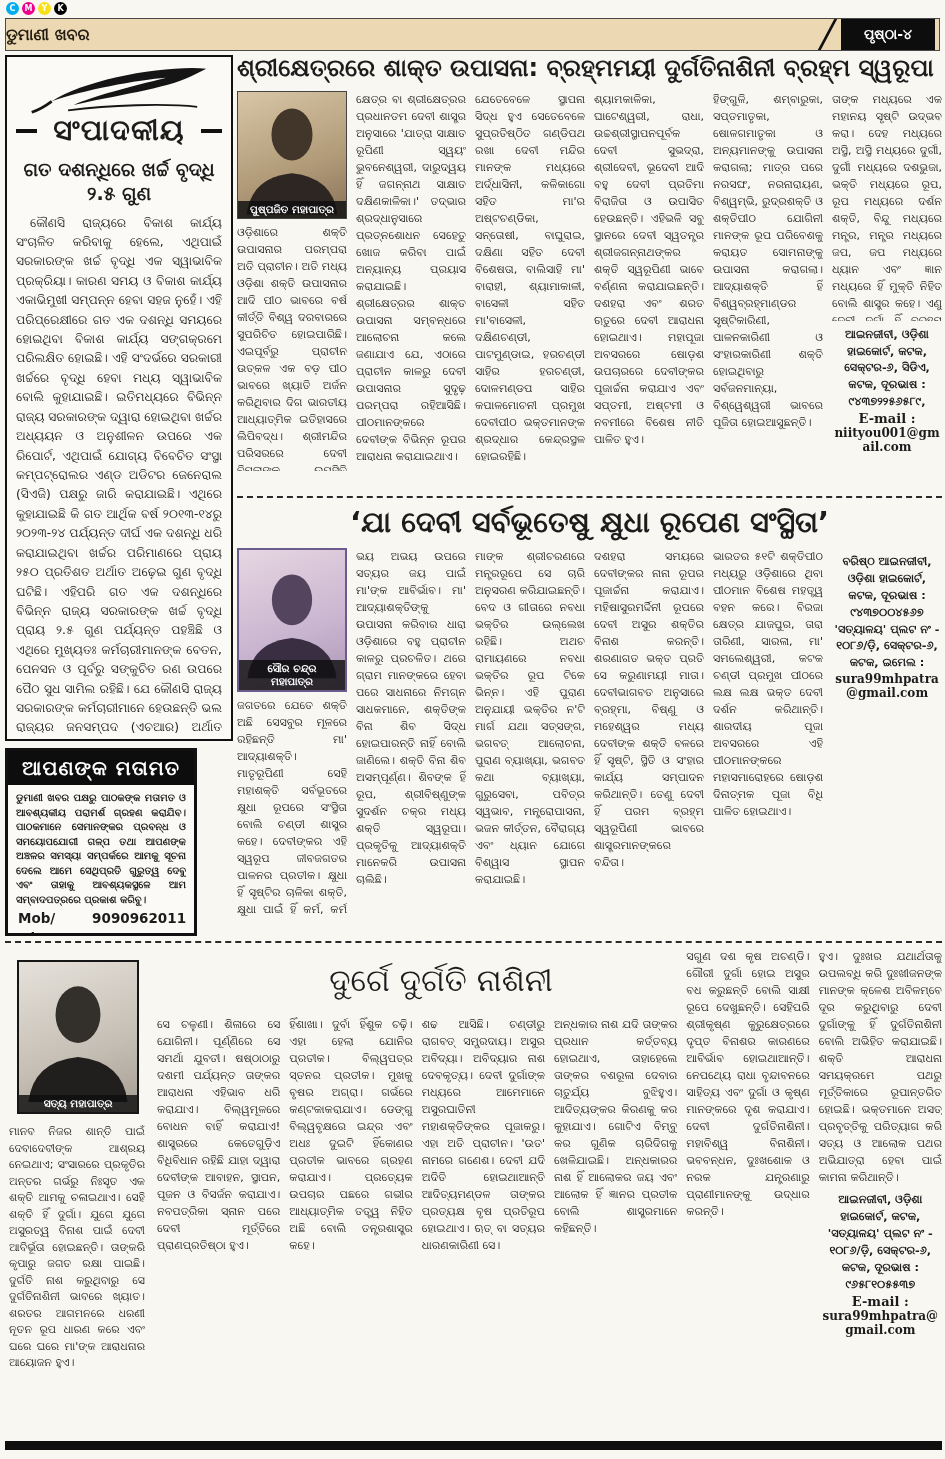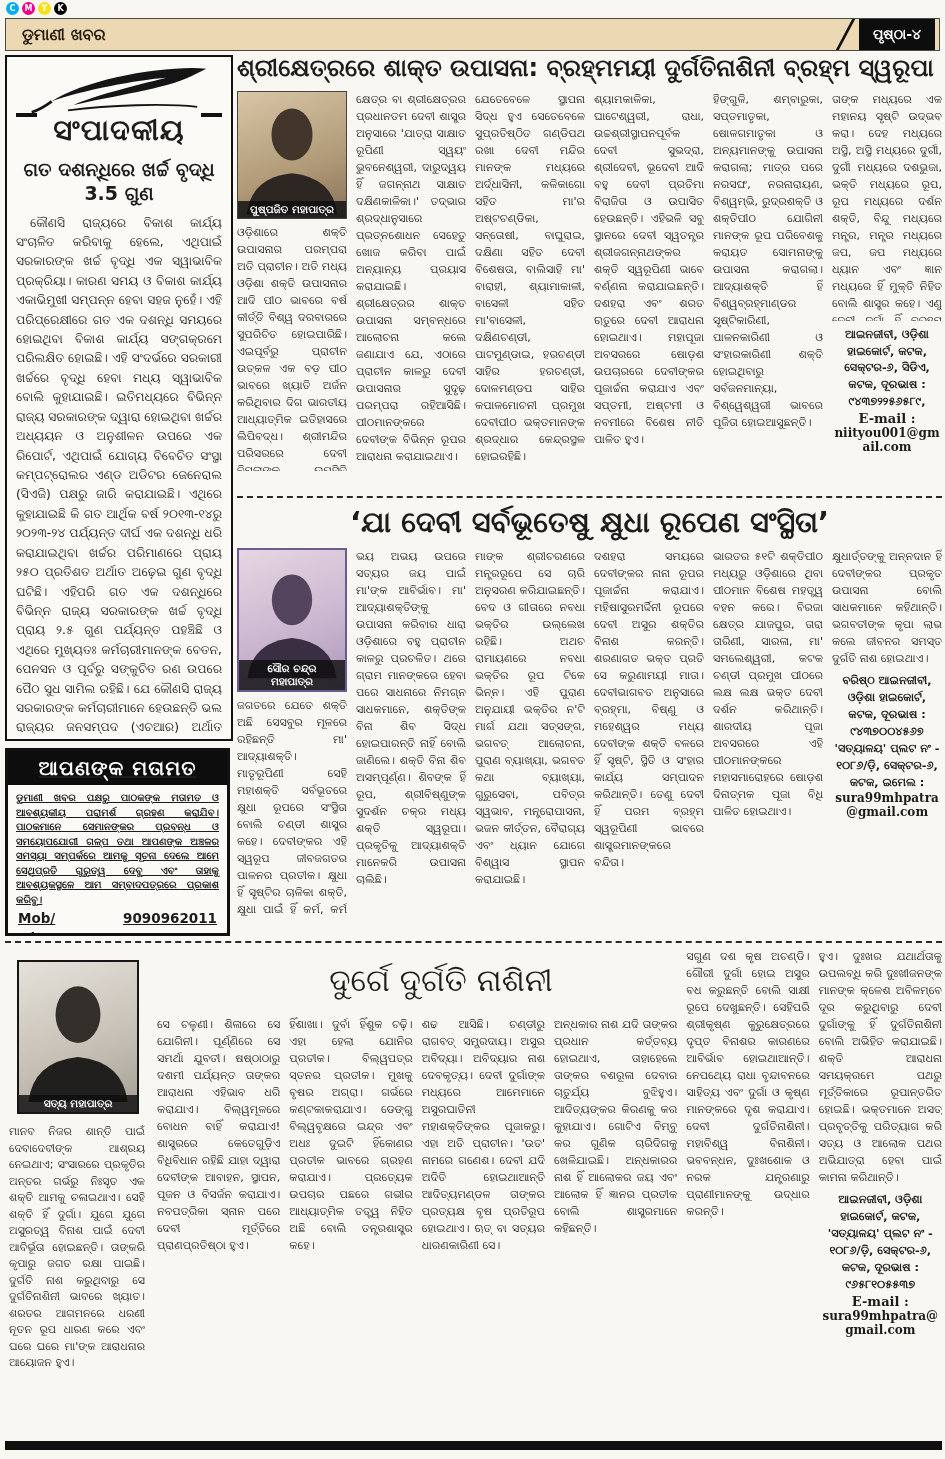--- a/index.html
+++ b/index.html
@@ -6,40 +6,40 @@
   .sheet{position:relative;width:945px;height:1459px;background:#f9f7f2;margin:0 auto;
          font-family:"DejaVu Sans","Liberation Sans",sans-serif;color:#1c1c1c;overflow:hidden;}
   
   .cmyk{position:absolute;left:6px;top:2px;display:flex;gap:3px;}
   .dot{width:13px;height:13px;border-radius:50%;color:#fff;font-size:8px;font-weight:bold;
        display:flex;align-items:center;justify-content:center;line-height:1;}
   .dot.c{background:#00aeef}.dot.m{background:#ec008c}.dot.y{background:#f7e017;color:#fff}.dot.k{background:#000}
   
   .masthead{position:absolute;left:5px;top:18px;width:933px;height:31px;background:#ecd9b4;
             border:1px solid #4a4a4a;display:flex;align-items:center;}
-  .paper-name{font-weight:bold;font-size:16px;color:#241c10;padding-left:16px;flex:0 0 auto;}
+  .paper-name{font-weight:bold;font-size:16px;color:#241c10;flex:0 0 auto;}
   .date-box{position:absolute;left:50%;transform:translateX(-50%);background:#0d0d0d;color:#fff;
             font-weight:bold;font-size:14.5px;padding:4px 18px;letter-spacing:.5px;}
   .pageno-wrap{position:absolute;right:4px;top:0;height:31px;display:flex;align-items:stretch;}
   .slash{width:10px;border-left:3px solid #111;transform:skewX(-28deg);margin-right:2px;}
   .pageno-box{background:#0d0d0d;color:#fff;font-weight:bold;font-size:14px;display:flex;
-              align-items:center;padding:0 14px;}
+              align-items:center;padding:0 23px;}
   
   .editorial{position:absolute;left:5px;top:55px;width:228px;height:686px;border:2px solid #111;
              background:#fbfaf6;padding:6px 9px;box-sizing:border-box;overflow:hidden;}
   .quill{height:54px;display:flex;justify-content:center;align-items:center;}
-  .ed-title-row{display:flex;justify-content:center;gap:16px;margin-top:-4px;}
+  .ed-title-row{display:flex;align-items:center;justify-content:center;gap:16px;margin-top:-4px;}
   .tdash{width:24px;height:4px;background:#111;}
   .ed-title{font-size:29px;font-weight:bold;margin:0;letter-spacing:1px;}
   .ed-headline{font-size:19px;font-weight:bold;text-align:center;margin:10px 0 8px 0;line-height:1.25;}
   .ed-body{font-size:12.3px;line-height:1.58;text-align:justify;height:520px;overflow:hidden;}
   .ed-body::first-letter{padding-left:14px;}
   
-  .opinion{position:absolute;left:5px;top:748px;width:225px;height:188px;border:3px solid #111;
-           background:#fbfaf6;box-sizing:border-box;overflow:hidden;text-decoration:underline;}
+  .opinion{position:absolute;left:5px;top:748px;width:192px;height:188px;border:3px solid #111;
+           background:#fbfaf6;box-sizing:border-box;overflow:hidden;}
   .op-title{background:#0d0d0d;color:#fff;font-weight:bold;font-size:20px;text-align:center;
             padding:5px 0;letter-spacing:1px;}
   .op-body{font-size:10px;font-weight:bold;line-height:1.45;text-align:justify;padding:6px 8px 2px 8px;}
   .op-line{display:flex;justify-content:space-between;font-weight:bold;font-size:13.5px;padding:0 10px;line-height:1.45;}
   
   .headline1{font-size:24px;font-weight:bold;text-align:center;margin:0;line-height:1.15;white-space:nowrap;}
   .cols{display:flex;gap:9px;margin-top:8px;}
   .col{flex:1 1 0;overflow:hidden;position:relative;}
   .coltext{font-size:11.2px;line-height:1.52;text-align:justify;overflow:hidden;}
   .photo{margin:0 0 5px 0;position:relative;border:1px solid #444;height:126px;overflow:hidden;}
@@ -98,21 +98,21 @@
         <path d="M196 4 C150 0 62 16 26 40 C58 28 122 16 152 14 C112 24 72 34 50 44 C92 34 152 26 180 12 Z" fill="#151515"></path>
         <path d="M26 40 C18 46 10 50 4 52" stroke="#151515" stroke-width="3" fill="none"></path>
         <path d="M44 50 C90 44 150 42 186 46" stroke="#151515" stroke-width="2" fill="none"></path>
       </svg>
     </div>
     <div class="ed-title-row">
       <span class="tdash"></span>
       <h1 class="ed-title">ସଂପାଦକୀୟ</h1>
       <span class="tdash"></span>
     </div>
-    <h2 class="ed-headline">ଗତ ଦଶନ୍ଧିରେ ଖର୍ଚ୍ଚ ବୃଦ୍ଧି 3.5 ଗୁଣ</h2>
+    <h2 class="ed-headline">ଗତ ଦଶନ୍ଧିରେ ଖର୍ଚ୍ଚ ବୃଦ୍ଧି ୨.୫ ଗୁଣ</h2>
     <div class="ed-body">କୌଣସି ରାଜ୍ୟରେ ବିକାଶ କାର୍ଯ୍ୟ ସଂଚାଳିତ କରିବାକୁ ହେଲେ, ଏଥିପାଇଁ ସରକାରଙ୍କ ଖର୍ଚ୍ଚ ବୃଦ୍ଧି ଏକ ସ୍ୱାଭାବିକ ପ୍ରକ୍ରିୟା। କାରଣ ସମୟ ଓ ବିକାଶ କାର୍ଯ୍ୟ ଏକାଭିମୁଖୀ ସମ୍ପନ୍ନ ହେବା ସହଜ ନୁହେଁ। ଏହି ପରିପ୍ରେକ୍ଷୀରେ ଗତ ଏକ ଦଶନ୍ଧି ସମୟରେ ହୋଇଥିବା ବିକାଶ କାର୍ଯ୍ୟ ସଙ୍ଗକ୍ରମେ ପରିଲକ୍ଷିତ ହୋଇଛି। ଏହି ସଂଦର୍ଭରେ ସରକାରୀ ଖର୍ଚ୍ଚରେ ବୃଦ୍ଧି ହେବା ମଧ୍ୟ ସ୍ୱାଭାବିକ ବୋଲି କୁହାଯାଇଛି। ଇତିମଧ୍ୟରେ ବିଭିନ୍ନ ରାଜ୍ୟ ସରକାରଙ୍କ ଦ୍ୱାରା ହୋଇଥିବା ଖର୍ଚ୍ଚର ଅଧ୍ୟୟନ ଓ ଅନୁଶୀଳନ ଉପରେ ଏକ ରିପୋର୍ଟ, ଏଥିପାଇଁ ଯୋଗ୍ୟ ବିବେଚିତ ସଂସ୍ଥା କମ୍ପଟ୍ରୋଲର ଏଣ୍ଡ ଅଡିଟର ଜେନେରାଲ (ସିଏଜି) ପକ୍ଷରୁ ଜାରି କରାଯାଇଛି। ଏଥିରେ କୁହାଯାଇଛି କି ଗତ ଆର୍ଥିକ ବର୍ଷ ୨୦୧୩-୧୪ରୁ ୨୦୨୩-୨୪ ପର୍ଯ୍ୟନ୍ତ ଦୀର୍ଘ ଏକ ଦଶନ୍ଧି ଧରି କରାଯାଇଥିବା ଖର୍ଚ୍ଚର ପରିମାଣରେ ପ୍ରାୟ ୨୫୦ ପ୍ରତିଶତ ଅର୍ଥାତ ଅଢ଼େଇ ଗୁଣ ବୃଦ୍ଧି ଘଟିଛି। ଏହିପରି ଗତ ଏକ ଦଶନ୍ଧିରେ ବିଭିନ୍ନ ରାଜ୍ୟ ସରକାରଙ୍କ ଖର୍ଚ୍ଚ ବୃଦ୍ଧି ପ୍ରାୟ ୨.୫ ଗୁଣ ପର୍ଯ୍ୟନ୍ତ ପହଞ୍ଚିଛି ଓ ଏଥିରେ ମୁଖ୍ୟତଃ କର୍ମଚାରୀମାନଙ୍କ ବେତନ, ପେନସନ ଓ ପୂର୍ବରୁ ସଙ୍କୁଚିତ ରଣ ଉପରେ ପୈଠ ସୁଧ ସାମିଲ ରହିଛି। ଯେ କୌଣସି ରାଜ୍ୟ ସରକାରଙ୍କ କର୍ମଚାରୀମାନେ ହେଉଛନ୍ତି ଭଲ ରାଜ୍ୟର ଜନସମ୍ପଦ (ଏଚଆର) ଅର୍ଥାତ ଲୋକବଳ, ଏଣୁ ସେମାନଙ୍କ ଠାରୁ କାମ ଆଦାୟ କରିବାକୁ ତାଙ୍କ ଉପରେ ଖର୍ଚ୍ଚ କରିବାକୁ ପଡ଼ିଥାଏ, ଯାହାକି ମୁଖ୍ୟତଃ ସେମାନଙ୍କୁ ଦିଆଯାଇଥିବା ବେତନ ଓ ପେନସନ ରୂପେ ଚିହ୍ନିତ ରହିଛି। ଏଭିନ୍ନରେ ସଂକଳିତ ଏକ ପରିସଂଖ୍ୟାନରୁ ସ୍ପଷ୍ଟ ଯେ ଏବାବଦରେ ଗତ ଆର୍ଥିକ ବର୍ଷ ୨୦୨୩-୨୪ରେ ବହୁ ଅଧିକ ଅର୍ଥ ଖର୍ଚ୍ଚ ହୋଇଥିଲା। ଚଳିତ ଆର୍ଥିକ ବର୍ଷରେ ଏହା ଆହୁରି ଅଧିକ ହେବ ବୋଲି ଆକଳନ କରାଯାଉଛି। ଏଣୁ ଆଗାମୀ ଦିନରେ ସନ୍ତୁଳିତ ଖର୍ଚ୍ଚ ନୀତି ଗ୍ରହଣ କରିବା ଜରୁରୀ ବୋଲି ରିପୋର୍ଟରେ ଦର୍ଶାଯାଇଛି।</div>
   </section>
 
   <section class="opinion">
     <div class="op-title">ଆପଣଙ୍କ ମତାମତ</div>
     <div class="op-body">ଡୁମାଣୀ ଖବର ପକ୍ଷରୁ ପାଠକଙ୍କ ମତାମତ ଓ ଆବଶ୍ୟକୀୟ ପରାମର୍ଶ ଗ୍ରହଣ କରାଯିବ। ପାଠକମାନେ ସେମାନଙ୍କର ପ୍ରବନ୍ଧ ଓ ସମୟୋପଯୋଗୀ ଗଳ୍ପ ତଥା ଆପଣଙ୍କ ଅଞ୍ଚଳର ସମସ୍ୟା ସମ୍ପର୍କରେ ଆମକୁ ସୂଚନା ଦେଲେ ଆମେ ସେଥିପ୍ରତି ଗୁରୁତ୍ୱ ଦେବୁ ଏବଂ ତାହାକୁ ଆବଶ୍ୟକସ୍ଥଳେ ଆମ ସମ୍ବାଦପତ୍ରରେ ପ୍ରକାଶ କରିବୁ।</div>
     <div class="op-line">
       <span>Mob/ whatsapp :</span>
       <span>9090962011</span>
     </div>
@@ -174,21 +174,20 @@
       <div class="col">
         <div class="coltext">ମାଙ୍କ ଶ୍ରୀଚରଣରେ ମନ୍ତ୍ରରୂପେ ସେ ଚାରି ଅନୁସରଣ କରିଯାଇଛନ୍ତି। ବେଦ ଓ ଗୀତାରେ ନବଧା ଭକ୍ତିର ଉଲ୍ଲେଖ ରହିଛି। ଅଥଚ ରାମାୟଣରେ ନବଧା ଭକ୍ତିର ରୂପ ଟିକେ ଭିନ୍ନ। ଏହି ପୁରାଣ ଅନୁଯାୟୀ ଭକ୍ତିର ନ'ଟି ମାର୍ଗ ଯଥା ସତ୍ସଙ୍ଗ, ଭଗବତ୍ ଆଲୋଚନା, ପୁରାଣ ବ୍ୟାଖ୍ୟା, ଭଗବତ କଥା ବ୍ୟାଖ୍ୟା, ଗୁରୁସେବା, ପବିତ୍ର ସ୍ୱଭାବ, ମନ୍ତ୍ରୋପାସନା, ଭଜନ କୀର୍ତ୍ତନ, ବୈରାଗ୍ୟ ଏବଂ ଧ୍ୟାନ ଯୋଗେ ବିଶ୍ୱାସ ସ୍ଥାପନ କରାଯାଇଛି।</div>
       </div>
       <div class="col">
         <div class="coltext">ଦଶହରା ସମୟରେ ଦେବୀଙ୍କର ନାନା ରୂପର ପୂଜାର୍ଚ୍ଚନା କରାଯାଏ। ମହିଷାସୁରମର୍ଦ୍ଦିନୀ ରୂପରେ ଦେବୀ ଅସୁର ଶକ୍ତିର ବିନାଶ କରନ୍ତି। ଶରଣାଗତ ଭକ୍ତ ପ୍ରତି ସେ କରୁଣାମୟୀ ମାତା। ଦେବୀଭାଗବତ ଅନୁସାରେ ବ୍ରହ୍ମା, ବିଷ୍ଣୁ ଓ ମହେଶ୍ୱର ମଧ୍ୟ ଦେବୀଙ୍କ ଶକ୍ତି ବଳରେ ହିଁ ସୃଷ୍ଟି, ସ୍ଥିତି ଓ ସଂହାର କାର୍ଯ୍ୟ ସମ୍ପାଦନ କରିଥାନ୍ତି। ତେଣୁ ଦେବୀ ହିଁ ପରମ ବ୍ରହ୍ମ ସ୍ୱରୂପିଣୀ ଭାବରେ ଶାସ୍ତ୍ରମାନଙ୍କରେ ବନ୍ଦିତା।</div>
       </div>
       <div class="col">
         <div class="coltext">ଭାରତର ୫୧ଟି ଶକ୍ତିପୀଠ ମଧ୍ୟରୁ ଓଡ଼ିଶାରେ ଥିବା ପୀଠମାନ ବିଶେଷ ମହତ୍ତ୍ୱ ବହନ କରେ। ବିରଜା କ୍ଷେତ୍ର ଯାଜପୁର, ତାରା ତାରିଣୀ, ସାରଳା, ମା' ସମଲେଶ୍ୱରୀ, କଟକ ଚଣ୍ଡୀ ପ୍ରମୁଖ ପୀଠରେ ଲକ୍ଷ ଲକ୍ଷ ଭକ୍ତ ଦେବୀ ଦର୍ଶନ କରିଥାନ୍ତି। ଶାରଦୀୟ ପୂଜା ଅବସରରେ ଏହି ପୀଠମାନଙ୍କରେ ମହାସମାରୋହରେ ଷୋଡ଼ଶ ଦିନାତ୍ମକ ପୂଜା ବିଧି ପାଳିତ ହୋଇଥାଏ।</div>
       </div>
       <div class="col">
-        <div class="coltext" style="max-height:160px">କ୍ଷୁଧାର୍ତ୍ତଙ୍କୁ ଅନ୍ନଦାନ ହିଁ ଦେବୀଙ୍କର ପ୍ରକୃତ ଉପାସନା ବୋଲି ସାଧକମାନେ କହିଥାନ୍ତି। ଭଗବତୀଙ୍କ କୃପା ଲାଭ କଲେ ଜୀବନର ସମସ୍ତ ଦୁର୍ଗତି ନାଶ ହୋଇଥାଏ।</div>
         <div class="attrib">ବରିଷ୍ଠ ଆଇନଜୀବୀ, ଓଡ଼ିଶା ହାଇକୋର୍ଟ, କଟକ, ଦୂରଭାଷ : ୯୪୩୭୦୦୪୫୬୭ 'ସତ୍ୟାଳୟ' ପ୍ଲଟ ନଂ - ୧୦୮୬/ଡ଼ି, ସେକ୍ଟର-୬, କଟକ, ଇମେଲ :</div>
         <div class="attrib-mail">sura99mhpatra@gmail.com</div>
       </div>
     </div>
   </section>
 
   <div class="dashsep sep2"></div>
 
   <section class="art3">
     <aside class="side">

